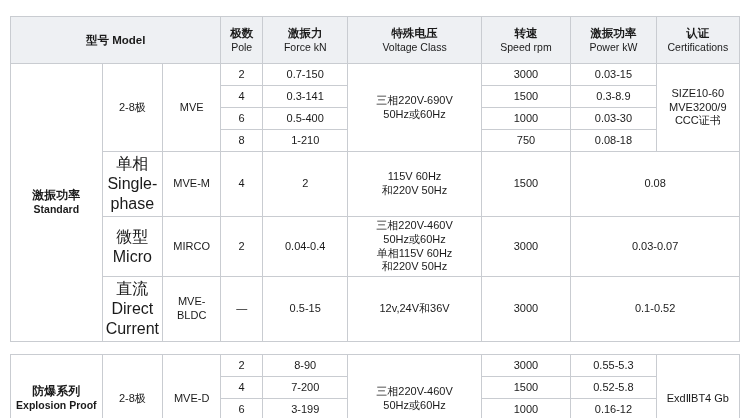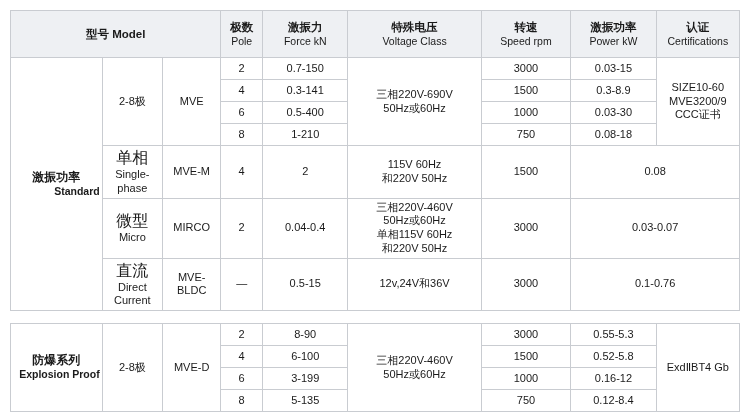--- a/index.html
+++ b/index.html
@@ -12,21 +12,21 @@
     height: 418px;
     font-family: "Liberation Sans", "DejaVu Sans", sans-serif;
     color: #1a1a1a;
     overflow: hidden;
   }
   .page {
     position: relative;
     width: 750px;
     height: 418px;
     box-sizing: border-box;
-    padding: 10px 10px 0 10px;
+    padding: 16px 10px 0 10px;
   }
   table {
     border-collapse: collapse;
     table-layout: fixed;
     width: 730px;
     background: #fff;
   }
   td, th {
     border: 1px solid #c9ccd1;
     text-align: center;
@@ -50,30 +50,29 @@
     font-size: 10.5px;
   }
   .grp {
     font-weight: bold;
     font-size: 12px;
   }
   .grp .en {
     display: block;
     font-weight: bold;
     font-size: 10.5px;
-    text-align: right;
   }
   .cell-stack .ln {
     display: block;
   }
   .cell-cn {
     font-size: 16px;
   }
   .cell-en {
-    font-size: 11px;
+    font-size: 16px;
     display: block;
   }
   .small-row td {
     height: 17px;
   }
   .spacer {
     height: 12px;
   }
   .note {
     text-align: center;
@@ -229,21 +228,21 @@
           <span class="cell-cn">直流</span>
           <span class="cell-en">Direct Current</span>
         </td>
         <td rowspan="2">
           <span class="ln">MVE-BLDC</span>
         </td>
         <td rowspan="2">—</td>
         <td rowspan="2">0.5-15</td>
         <td rowspan="2">12v,24V和36V</td>
         <td rowspan="2">3000</td>
-        <td rowspan="2" colspan="2">0.1-0.76</td>
+        <td rowspan="2" colspan="2">0.1-0.52</td>
       </tr>
       <tr style="height:24px"></tr>
     </tbody>
   </table>
 
   <div class="spacer"></div>
 
   <table>
     <colgroup>
       <col class="c1">
@@ -269,21 +268,21 @@
         <td rowspan="4" class="cell-stack">
           <span class="ln">三相220V-460V</span>
           <span class="ln">50Hz或60Hz</span>
         </td>
         <td>3000</td>
         <td>0.55-5.3</td>
         <td rowspan="4">ExdⅡBT4 Gb</td>
       </tr>
       <tr class="small-row">
         <td>4</td>
-        <td>6-100</td>
+        <td>7-200</td>
         <td>1500</td>
         <td>0.52-5.8</td>
       </tr>
       <tr class="small-row">
         <td>6</td>
         <td>3-199</td>
         <td>1000</td>
         <td>0.16-12</td>
       </tr>
       <tr class="small-row">

